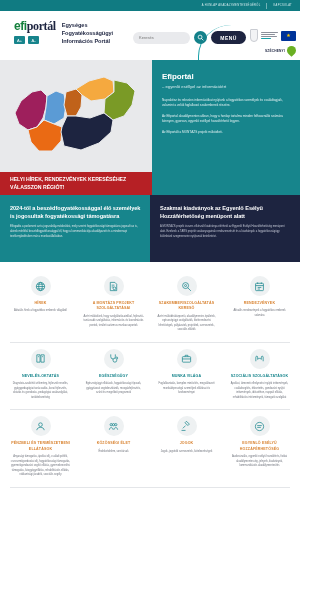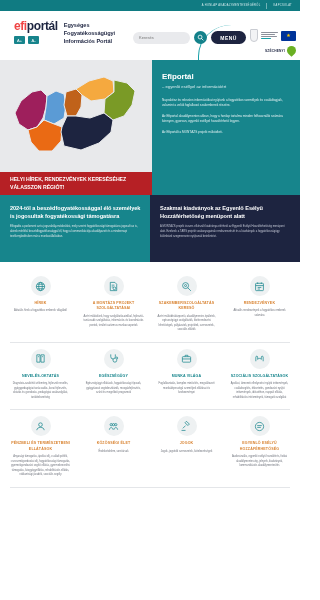--- a/index.html
+++ b/index.html
@@ -35,22 +35,22 @@
     height: 49px;
     background: #ffffff;
     display: flex;
     align-items: flex-start;
     padding: 9px 0 0 14px;
     overflow: hidden;
   }
   .brand { display: flex; align-items: flex-start; gap: 6px; }
   .logo-wrap { display: flex; flex-direction: column; gap: 4px; }
   .logo-text { font-size: 12px; font-weight: 700; letter-spacing: -0.4px; line-height: 1; }
-  .logo-efi { color: #ef4444; }
-  .logo-portal { color: #1d2440; }
+  .logo-efi { color: #15803d; }
+  .logo-portal { color: #1d2440; font-family: Liberation Serif, serif; }
   .zoom-btns { display: flex; gap: 3px; }
   .zoom-btn {
     width: 11px; height: 8px;
     background: #17848c;
     color: #ffffff;
     font-size: 4px;
     display: flex; align-items: center; justify-content: center;
     border-radius: 1px;
   }
   .slogan {

